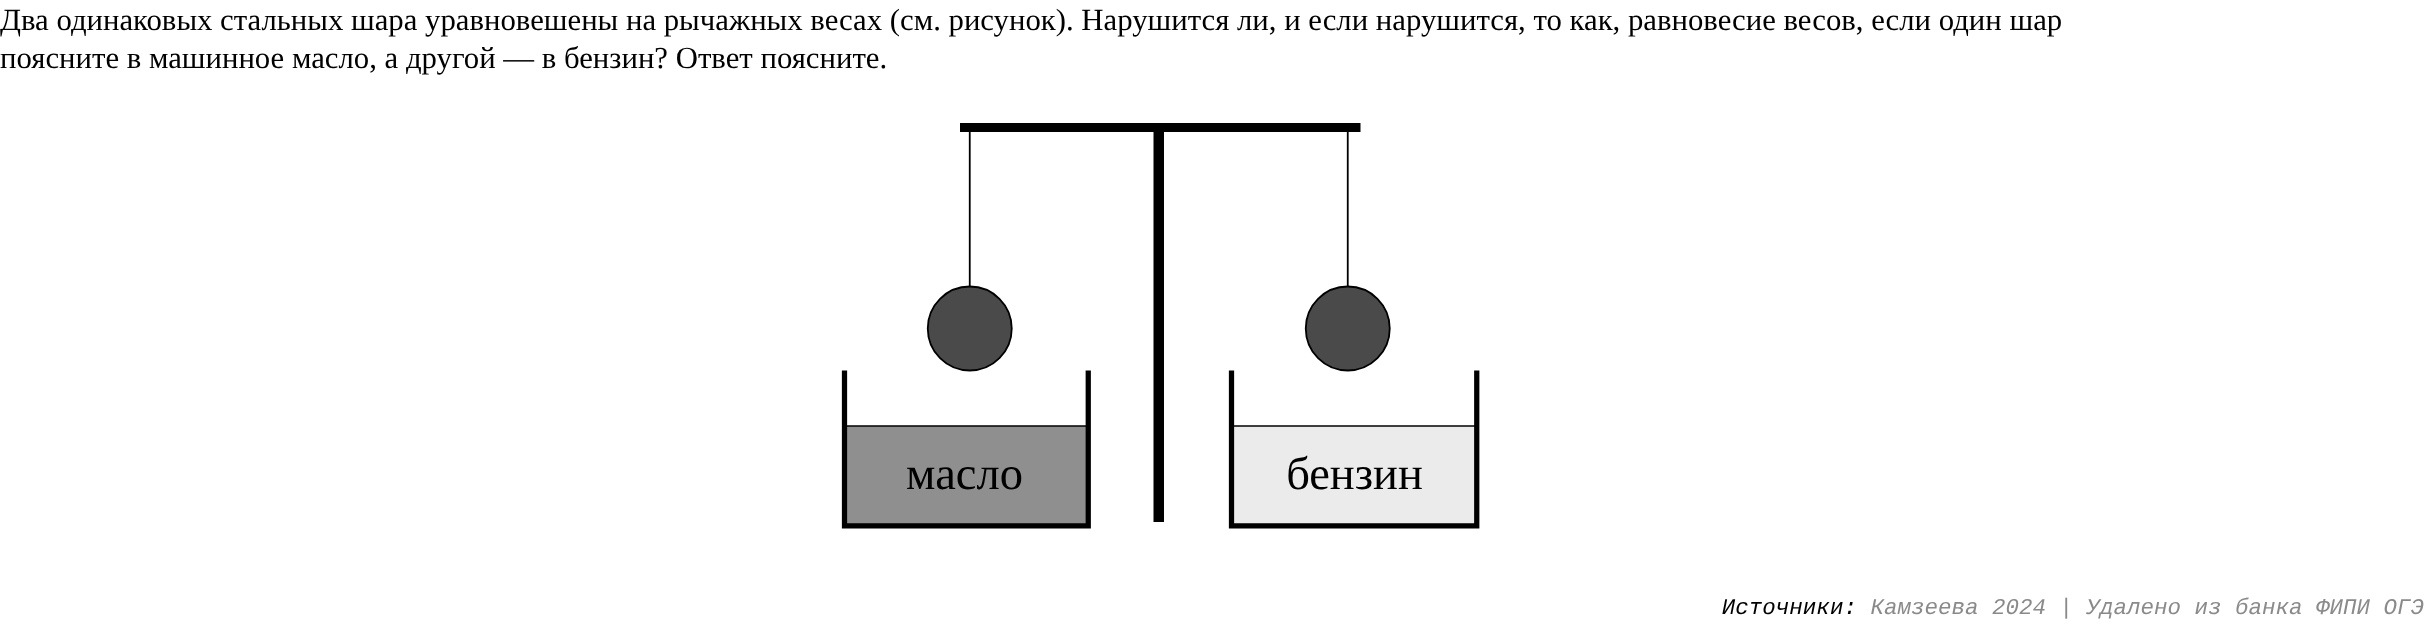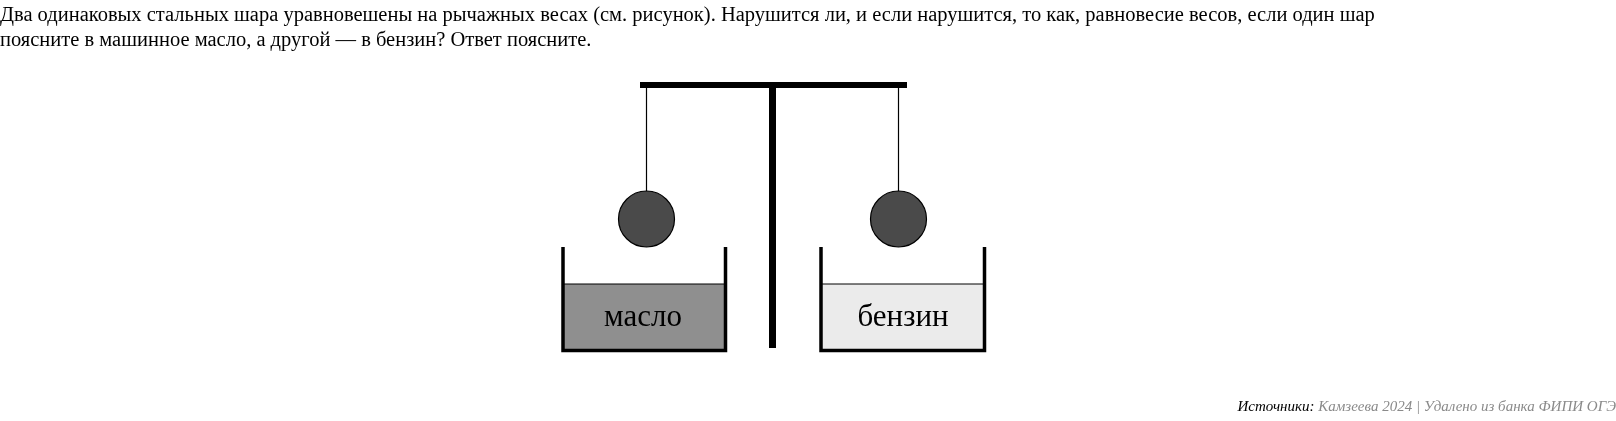--- a/index.html
+++ b/index.html
@@ -7,21 +7,21 @@
   .question {
     position: absolute; left: 0; top: 2px; width: 1616px;
     font-family: "Liberation Serif", serif; font-size: 20.5px; line-height: 25px;
     color: #000; white-space: nowrap;
   }
   .question .line { display: block; }
   .figure { position: absolute; left: 0; top: 0; }
   .liquid-label { font-family: "Liberation Serif", serif; font-size: 31px; fill: #000; }
   .sources {
     position: absolute; right: 0; top: 397px;
-    font-family: Liberation Serif, serif; font-style: italic; font-size: 15px;
+    font-family: Liberation Mono, monospace; font-style: italic; font-size: 15px;
     white-space: nowrap; line-height: 18px;
   }
   .sources .label { color: #000; }
   .sources .value { color: #8a8a8a; }
 </style>
 </head>
 <body>
 
 <div class="question">
   <span class="line">Два одинаковых стальных шара уравновешены на рычажных весах (см. рисунок). Нарушится ли, и если нарушится, то как, равновесие весов, если один шар</span>

